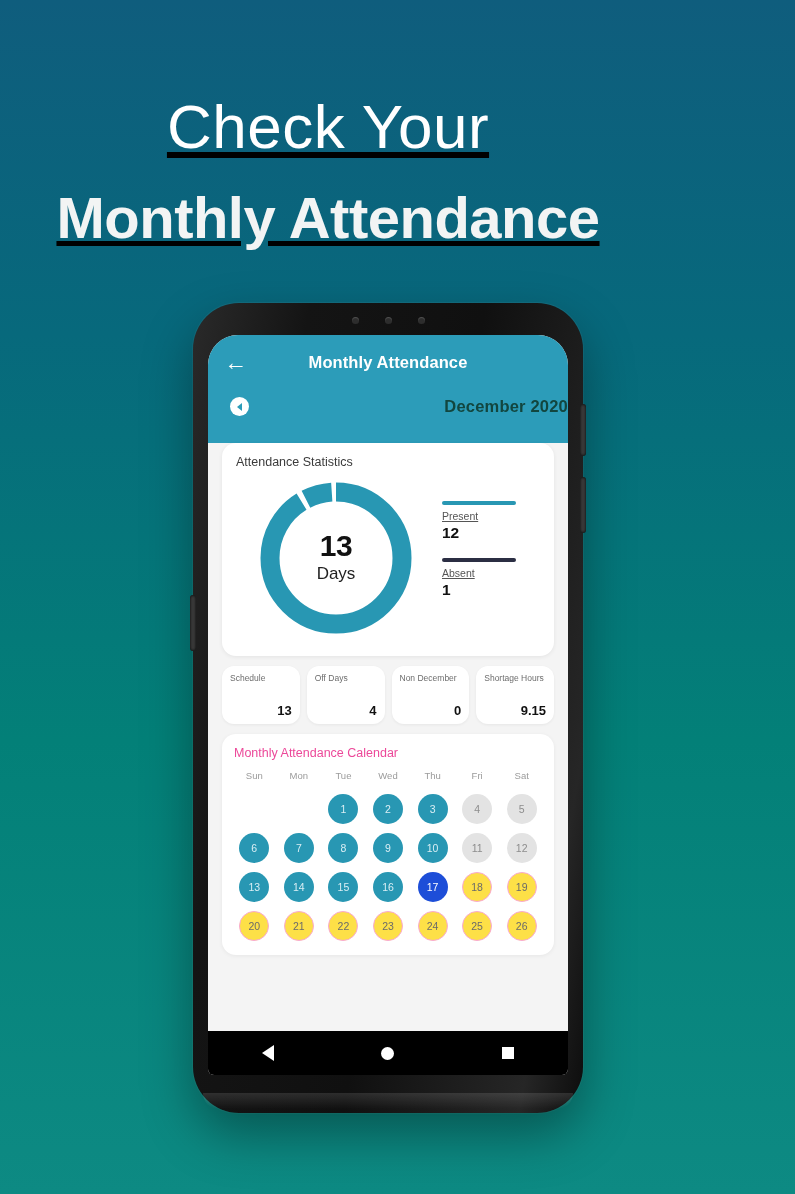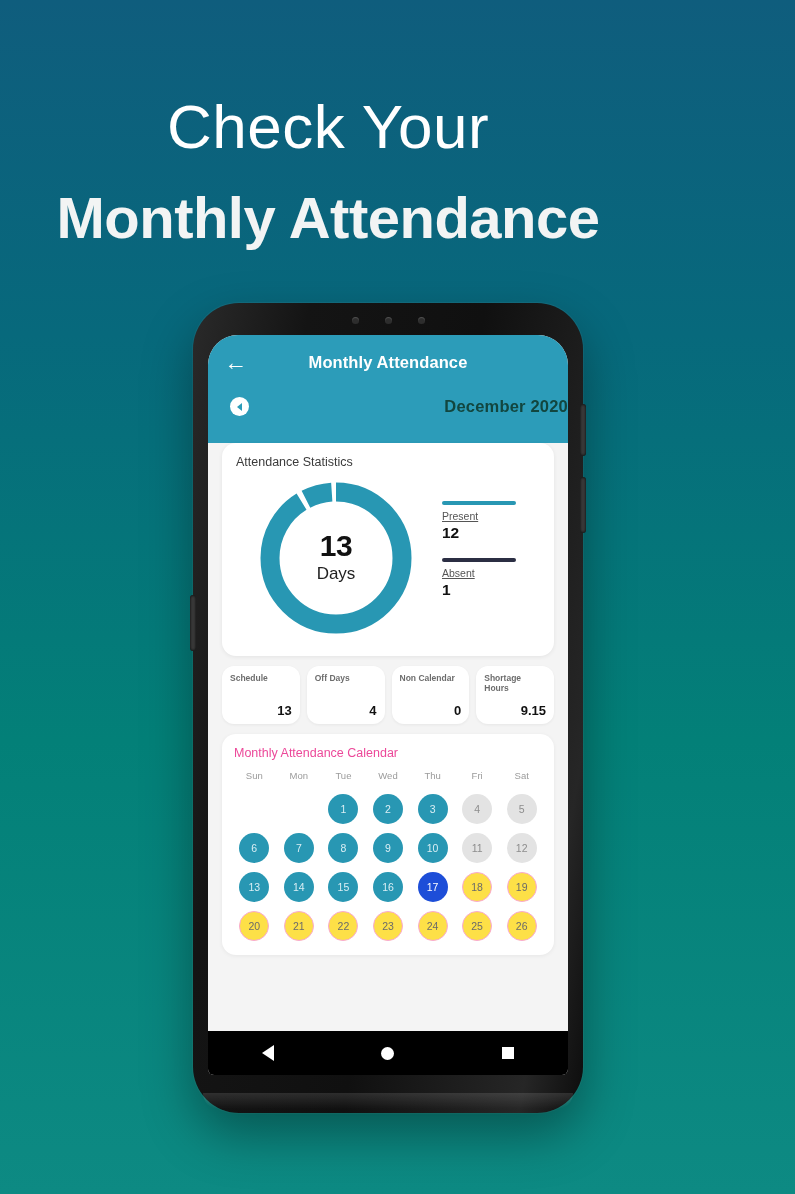--- a/index.html
+++ b/index.html
@@ -4,21 +4,21 @@
 <style>
   * { margin:0; padding:0; box-sizing:border-box; }
   html,body { width:795px; height:1194px; overflow:hidden; }
   body{
     font-family:"Liberation Sans", sans-serif;
     background:linear-gradient(180deg,#0f5d7d 0%,#07697c 28%,#038078 62%,#0d8a83 100%);
     position:relative;
   }
 
   
-  .headline{ position:absolute; top:88px; left:0; width:656px; text-align:center; }
+  .headline{ position:absolute; top:88px; left:0; width:656px; text-align:center;text-decoration:underline; }
   .headline .l1{
     display:block; font-size:62px; line-height:78px; color:#ffffff;
     font-weight:300; letter-spacing:.5px;
   }
   .headline .l2{
     display:block; font-size:58px; line-height:76px; color:#f2f4f4;
     font-weight:700; letter-spacing:-.5px; margin-top:14px;
   }
 
   
@@ -115,21 +115,21 @@
   .legend-name{ font-size:10.5px; color:#555; margin-top:5px;text-decoration:underline; }
   .legend-val{ font-size:15.5px; font-weight:700; color:#111; margin-top:2px; }
 
   
   .tiles{ display:flex; gap:7px; margin-top:10px; }
   .tile{
     flex:1; background:#fff; border-radius:12px; height:58px;
     padding:7px 8px 6px 8px; display:flex; flex-direction:column;
     justify-content:space-between; box-shadow:0 1px 3px rgba(0,0,0,.06);
   }
-  .tile-lab{ font-size:8.5px; color:#6d6d6d; line-height:10px;font-weight:bold; }
+  .tile-lab{ font-size:8.5px; color:#6d6d6d; line-height:10px; }
   .tile-val{ font-size:13px; font-weight:700; color:#111; text-align:right; }
 
   
   .cal-card{
     background:#fff; border-radius:14px; margin-top:10px;
     padding:12px 10px 14px 10px; box-shadow:0 1px 4px rgba(0,0,0,.06);
   }
   .cal-title{ font-size:12.5px; color:#ec4899; margin-bottom:10px; padding-left:2px; }
   .cal-grid{ display:grid; grid-template-columns:repeat(7,1fr); row-gap:9px; }
   .dow{ text-align:center; font-size:9.5px; color:#9b9b9b; padding-bottom:4px; }
@@ -227,21 +227,21 @@
       <div class="tiles">
         <div class="tile">
           <div class="tile-lab">Schedule</div>
           <div class="tile-val">13</div>
         </div>
         <div class="tile">
           <div class="tile-lab">Off Days</div>
           <div class="tile-val">4</div>
         </div>
         <div class="tile">
-          <div class="tile-lab">Non Calendar</div>
+          <div class="tile-lab">Non December</div>
           <div class="tile-val">0</div>
         </div>
         <div class="tile">
           <div class="tile-lab">Shortage Hours</div>
           <div class="tile-val">9.15</div>
         </div>
       </div>
 
       <div class="cal-card">
         <div class="cal-title">Monthly Attendance Calendar</div>

